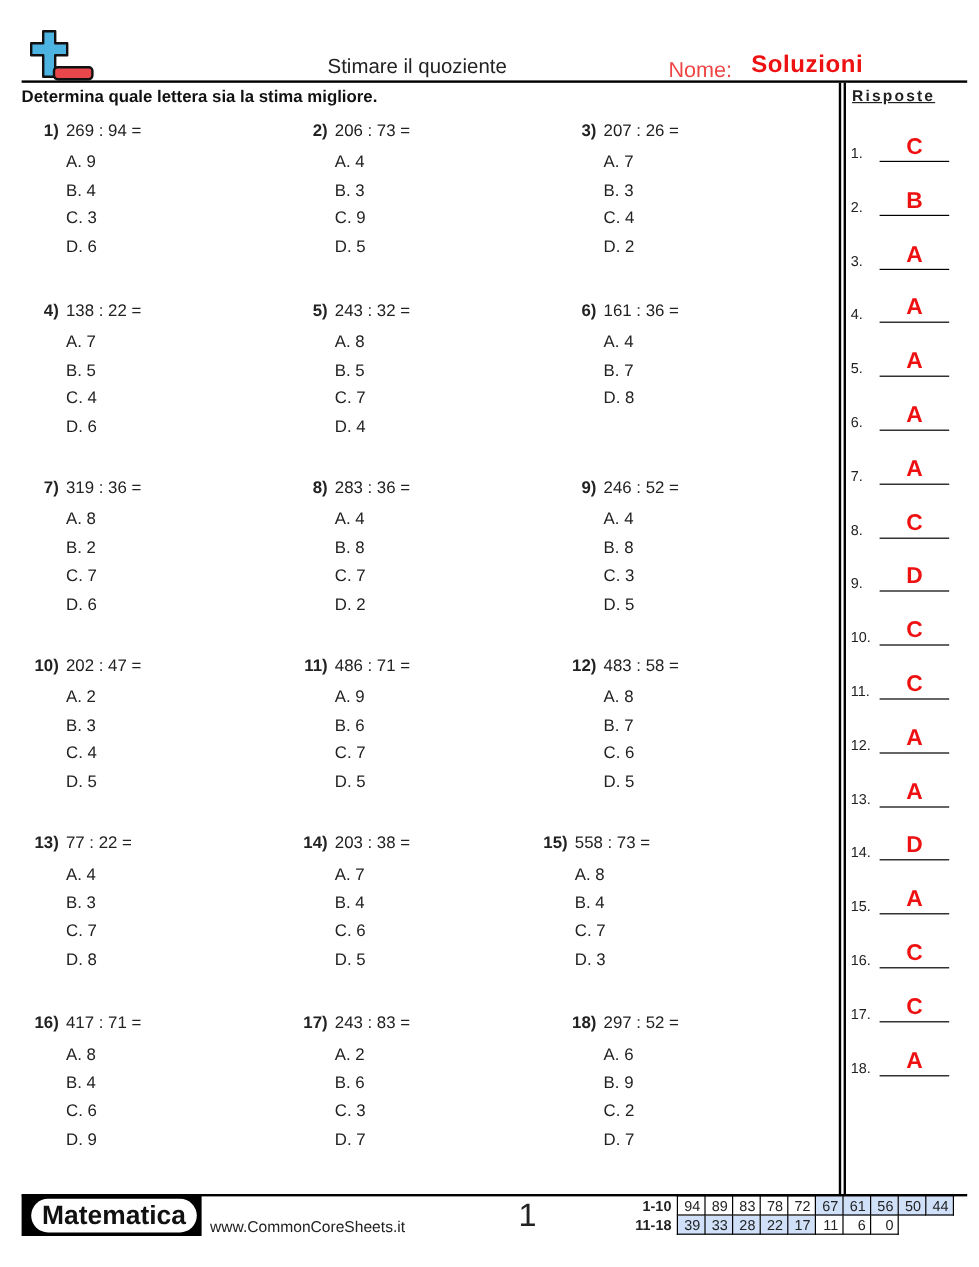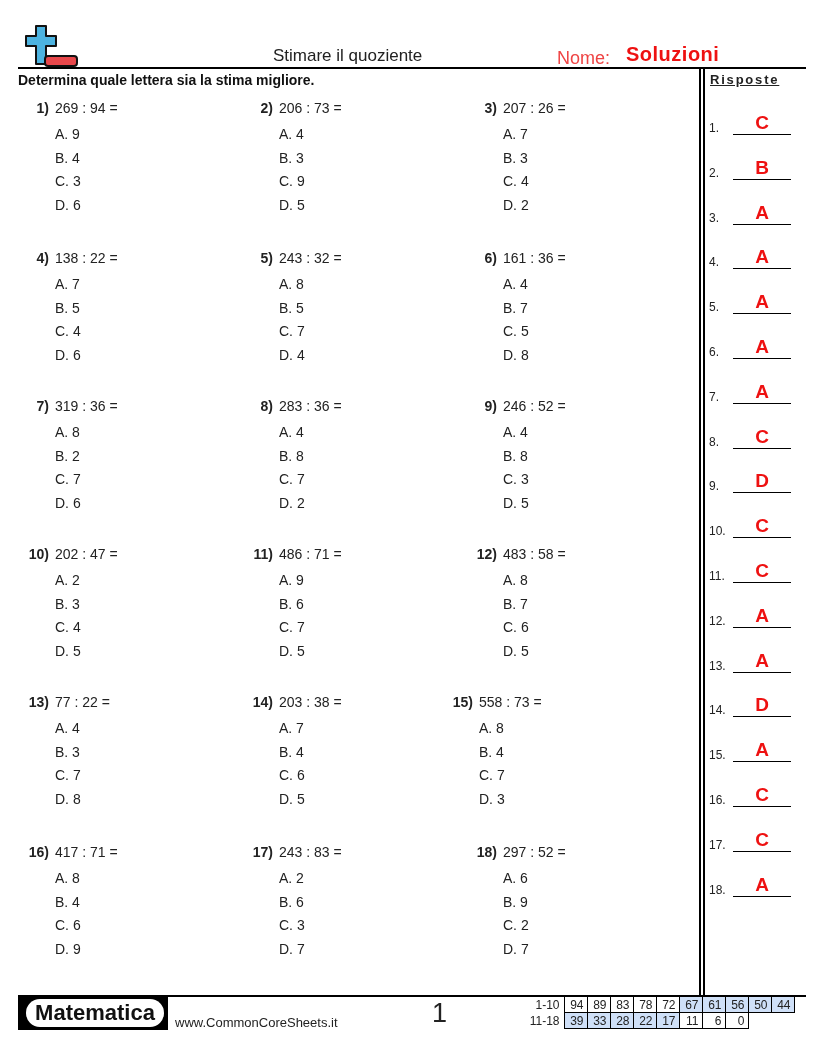--- a/index.html
+++ b/index.html
@@ -32,21 +32,21 @@
   .ans-row .ans-val { position: absolute; left: 24px; width: 58px; bottom: 1px; text-align: center; font-size: 19px; font-weight: bold; color: #ee1111; }
 
   .footer-rule { position: absolute; left: 18px; top: 995px; width: 788px; height: 1.5px; background: #000; }
   .badge-bg { position: absolute; left: 18px; top: 996px; width: 150px; height: 34px; background: #000; }
   .badge { position: absolute; left: 26px; top: 999px; width: 138px; height: 28px; background: #fff; border-radius: 14px; font-size: 22px; font-weight: bold; text-align: center; line-height: 28px; color: #111; }
   .site { position: absolute; left: 175px; top: 1015px; font-size: 13px; color: #222; }
   .page-num { position: absolute; left: 432px; top: 998px; font-size: 27px; color: #222; }
 
   .score-table { position: absolute; left: 520px; top: 996px; border-collapse: collapse; font-size: 12px; }
   .score-table td { border: 1px solid #000; height: 16px; text-align: right; padding: 0 3px; min-width: 23px; }
-  .score-table td.lbl { border: none; padding-right: 4px; min-width: 44px; }
+  .score-table td.lbl { border: none; padding-right: 4px; min-width: 44px; font-weight: bold; }
   .score-table td.hl { background: #cfe0f8; }
 </style>
 </head>
 <body>
 
 <svg class="logo" viewBox="0 0 58 44">
   <path d="M14 2 h10 v10 h10 v10 h-10 v18 h-10 v-18 h-10 v-10 h10 z" fill="#4db3e0" stroke="#111" stroke-width="2" stroke-linejoin="round"></path>
   <rect x="23" y="32" width="32" height="10" rx="3" fill="#e8474b" stroke="#111" stroke-width="2"></rect>
 </svg>
 <div class="title">Stimare il quoziente</div>
@@ -123,21 +123,20 @@
       </div>
     </div>
     <div class="problem" style="left: 466px; top: 250px;">
       <div class="q">
         <span class="num">6)</span>
         <span class="expr">161 : 36 =</span>
       </div>
       <div class="opts">
         <div class="opt">A. 4</div>
         <div class="opt">B. 7</div>
-        <div class="opt">C. 5</div>
         <div class="opt">D. 8</div>
       </div>
     </div>
     <div class="problem" style="left: 18px; top: 398px;">
       <div class="q">
         <span class="num">7)</span>
         <span class="expr">319 : 36 =</span>
       </div>
       <div class="opts">
         <div class="opt">A. 8</div>

